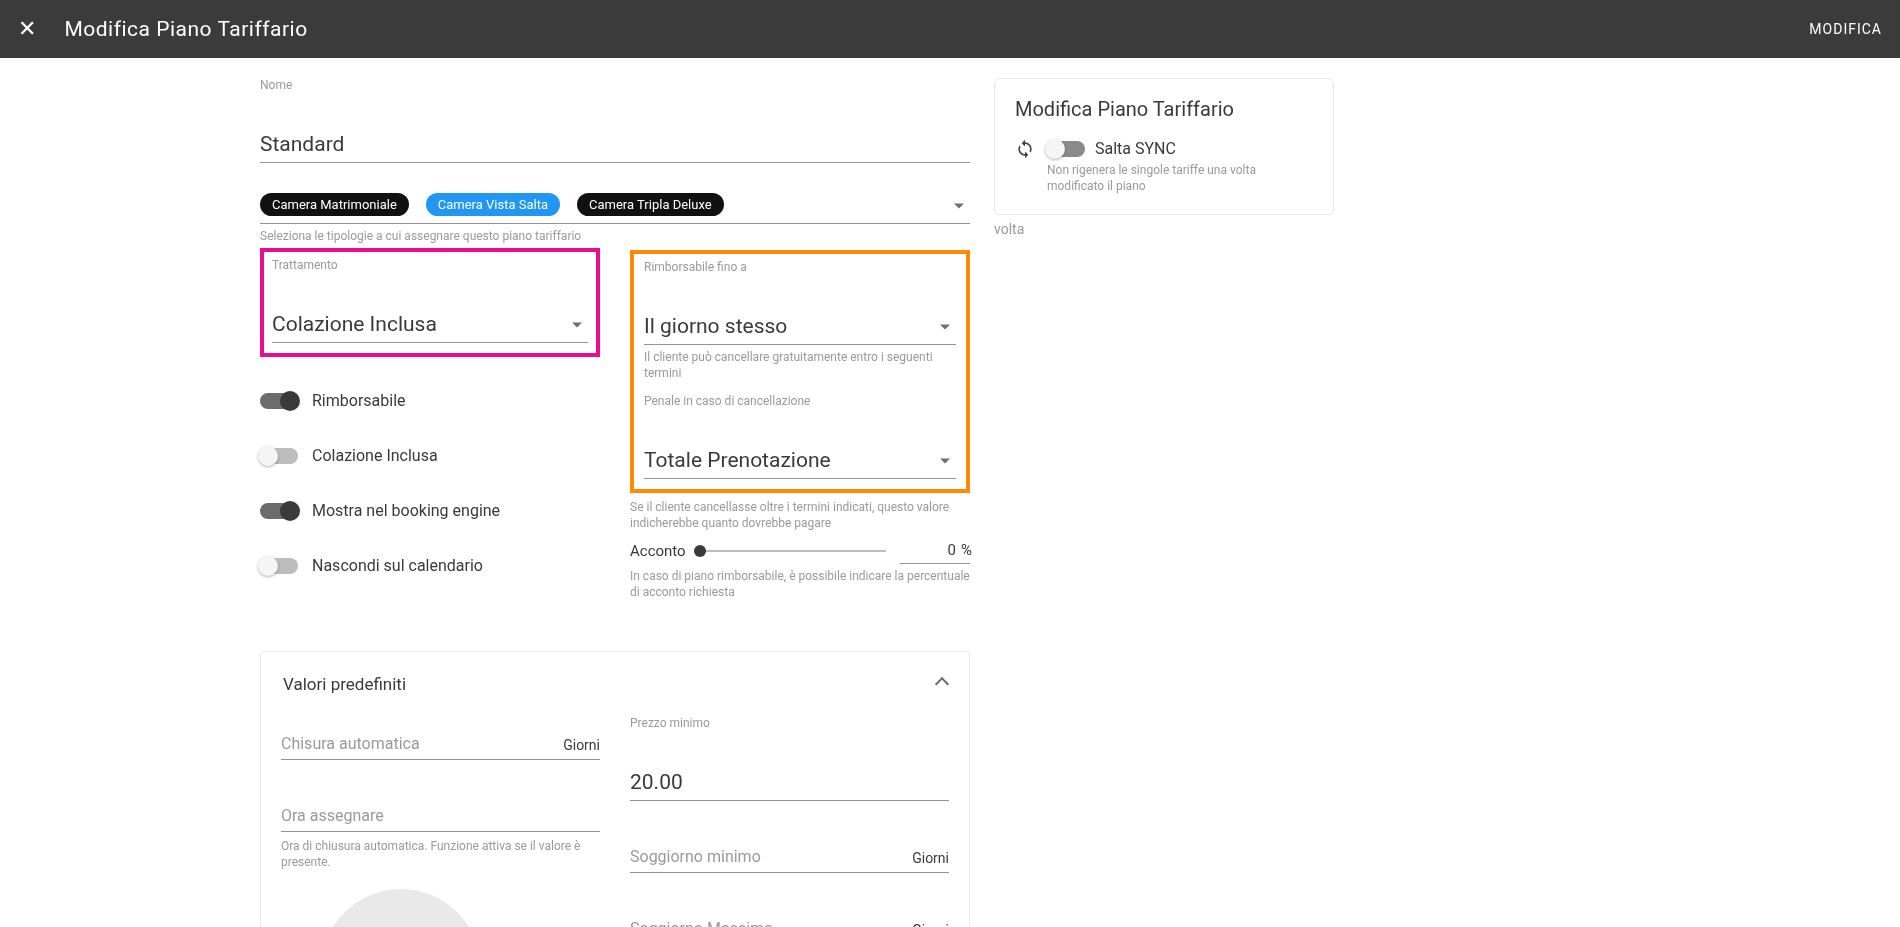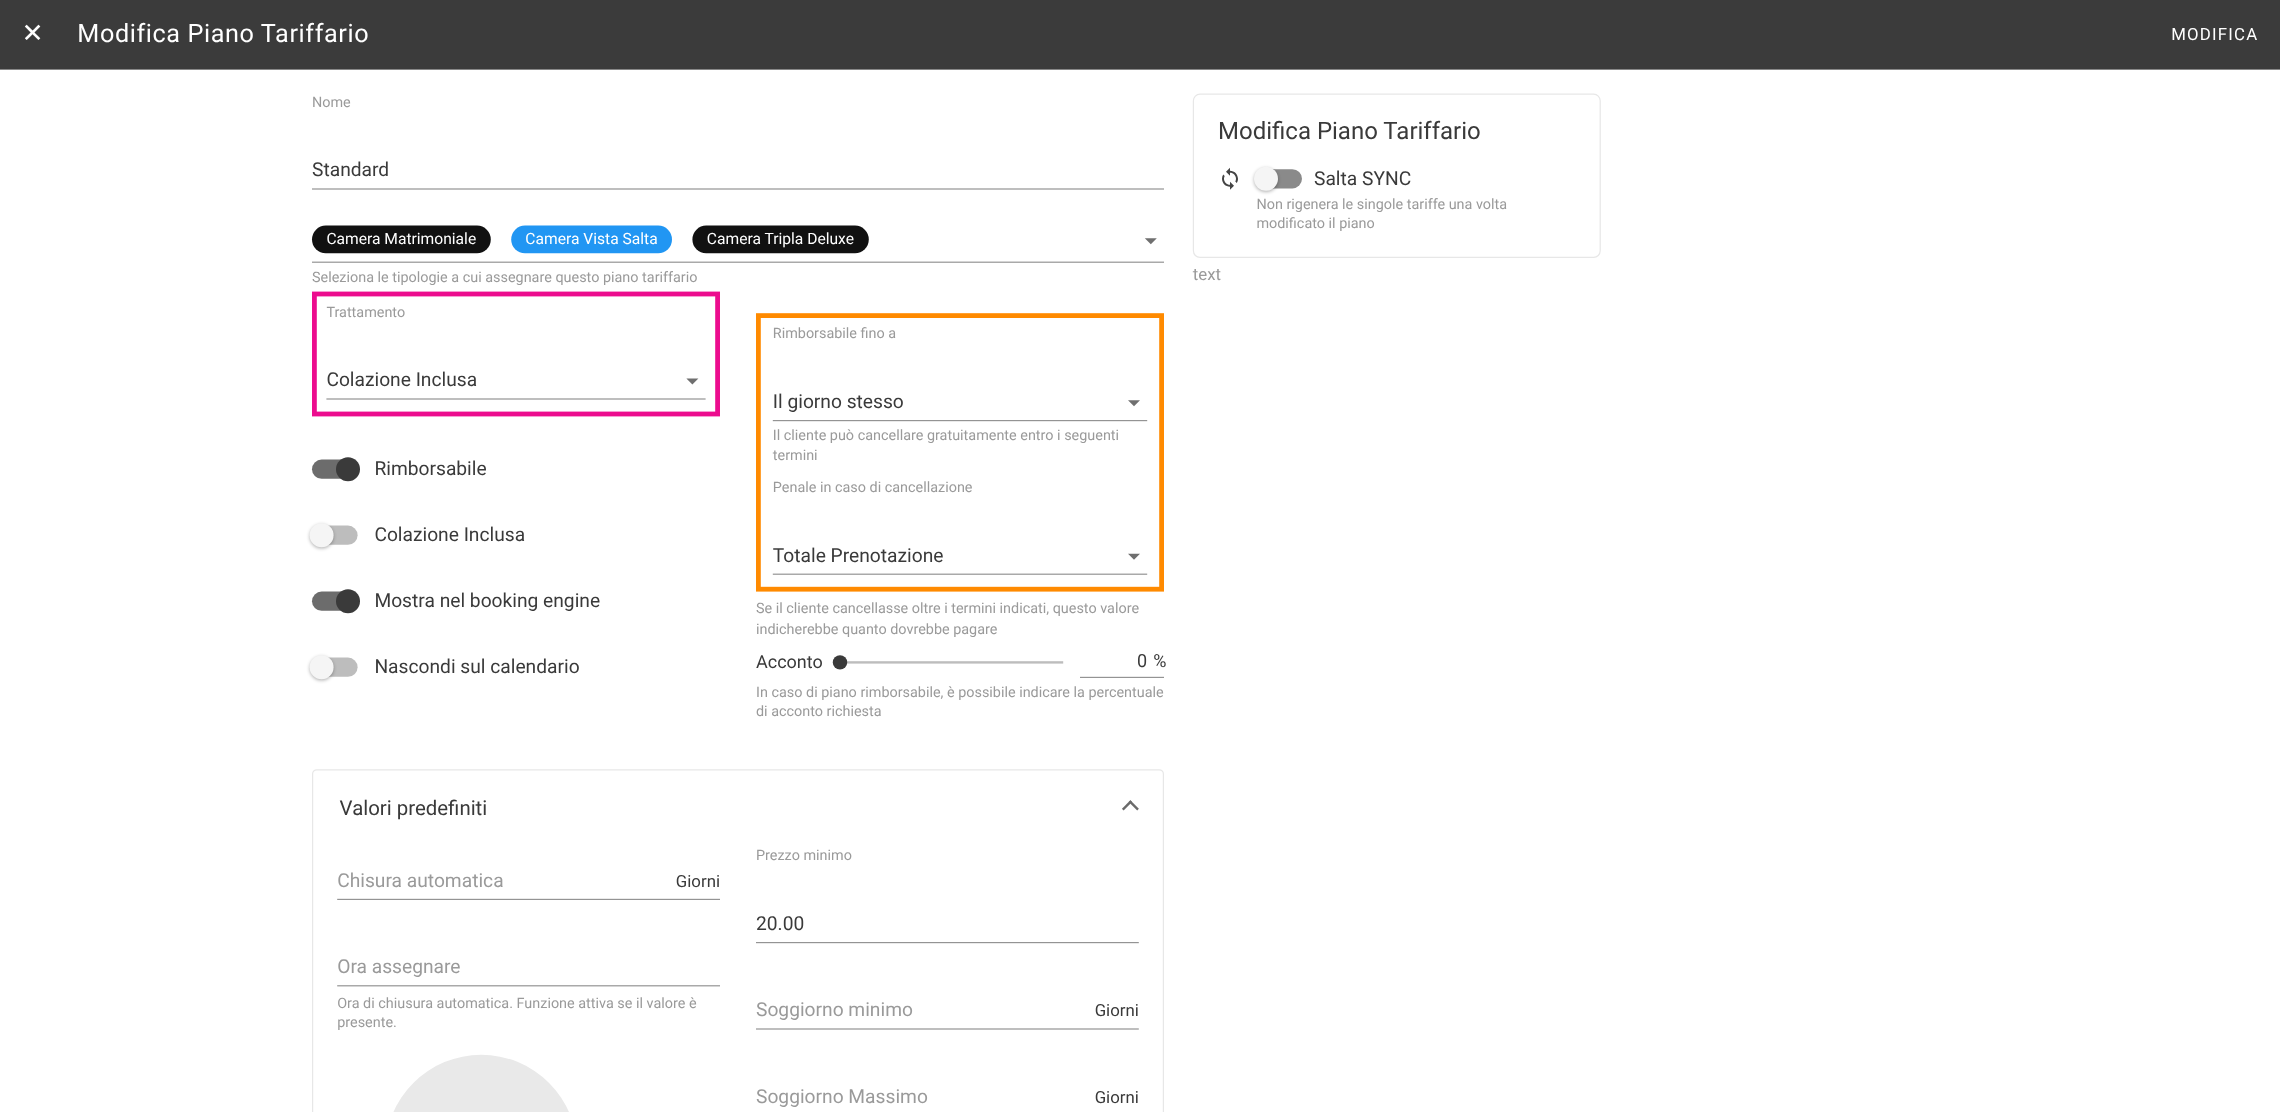--- a/index.html
+++ b/index.html
@@ -23,21 +23,21 @@
   .appbar .action{margin-left:auto;font-size:14px;letter-spacing:1px;cursor:pointer;}
 
   
   .page{display:flex;gap:24px;padding:20px 0 40px 260px;}
   .form-col{width:710px;}
   .side-col{width:340px;}
 
   
   .field{margin-bottom:26px;}
   .field-label{font-size:12px;color:var(--grey-text);margin-bottom:2px;}
-  .field-value{font-size:16px;color:var(--dark-text);padding:4px 0 6px;border-bottom:1px solid var(--line);position:relative;margin-top:36px;}
+  .field-value{font-size:21px;color:var(--dark-text);padding:4px 0 6px;border-bottom:1px solid var(--line);position:relative;margin-top:36px;}
   .field-help{font-size:12px;color:var(--grey-text);margin-top:4px;line-height:1.35;}
   .select-arrow{position:absolute;right:6px;top:50%;transform:translateY(-50%);width:0;height:0;border-left:5px solid transparent;border-right:5px solid transparent;border-top:5px solid #6f6f6f;}
 
   
   .chip-row{display:flex;gap:17px;align-items:center;border-bottom:1px solid var(--line);padding:4px 0 7px;position:relative;}
   .chip{font-size:13px;color:#fff;padding:4px 12px;border-radius:14px;}
   .chip.dark{background:var(--chip-dark);}
   .chip.blue{background:var(--chip-blue);}
 
   
@@ -45,21 +45,21 @@
   .switch-row{display:flex;align-items:center;gap:14px;margin-bottom:36px;}
   .switch{width:38px;height:16px;border-radius:10px;position:relative;cursor:pointer;}
   .switch::after{content:"";position:absolute;width:20px;height:20px;border-radius:50%;top:-2px;}
   .switch.on{background:#6c6c6c;}
   .switch.on::after{background:#3a3a3a;right:-2px;}
   .switch.off{background:#bdbdbd;}
   .switch.off::after{background:#f5f5f5;left:-2px;box-shadow:0 1px 3px rgba(0,0,0,.3);}
   .switch-label{font-size:16px;color:var(--dark-text);}
 
   
-  .two-col{display:flex;gap:30px;align-items:flex-end;}
+  .two-col{display:flex;gap:30px;align-items:flex-start;}
   .two-col > .col-left{width:345px;}
   .two-col > .col-right{width:345px;}
 
   
   .hl-pink{border:4px solid var(--pink);padding:6px 8px 10px;margin-top:-2px;}
   .hl-orange{border:4px solid var(--orange);padding:6px 10px 10px;}
 
   
   .slider-row{display:flex;align-items:center;gap:14px;margin-top:8px;}
   .slider-label{font-size:15px;color:var(--dark-text);}
@@ -240,15 +240,15 @@
           </svg>
         <div style="flex:1;">
           <div style="display:flex;align-items:center;gap:10px;">
             <div class="switch off" style="background:#8a8a8a;"></div>
             <span class="switch-label">Salta SYNC</span>
           </div>
           <div class="desc">Non rigenera le singole tariffe una volta modificato il piano</div>
         </div>
       </div>
     </div>
-    <div class="stray">text</div>
+    <div class="stray">volta</div>
   </div>
 </div>
 
 </body></html>

